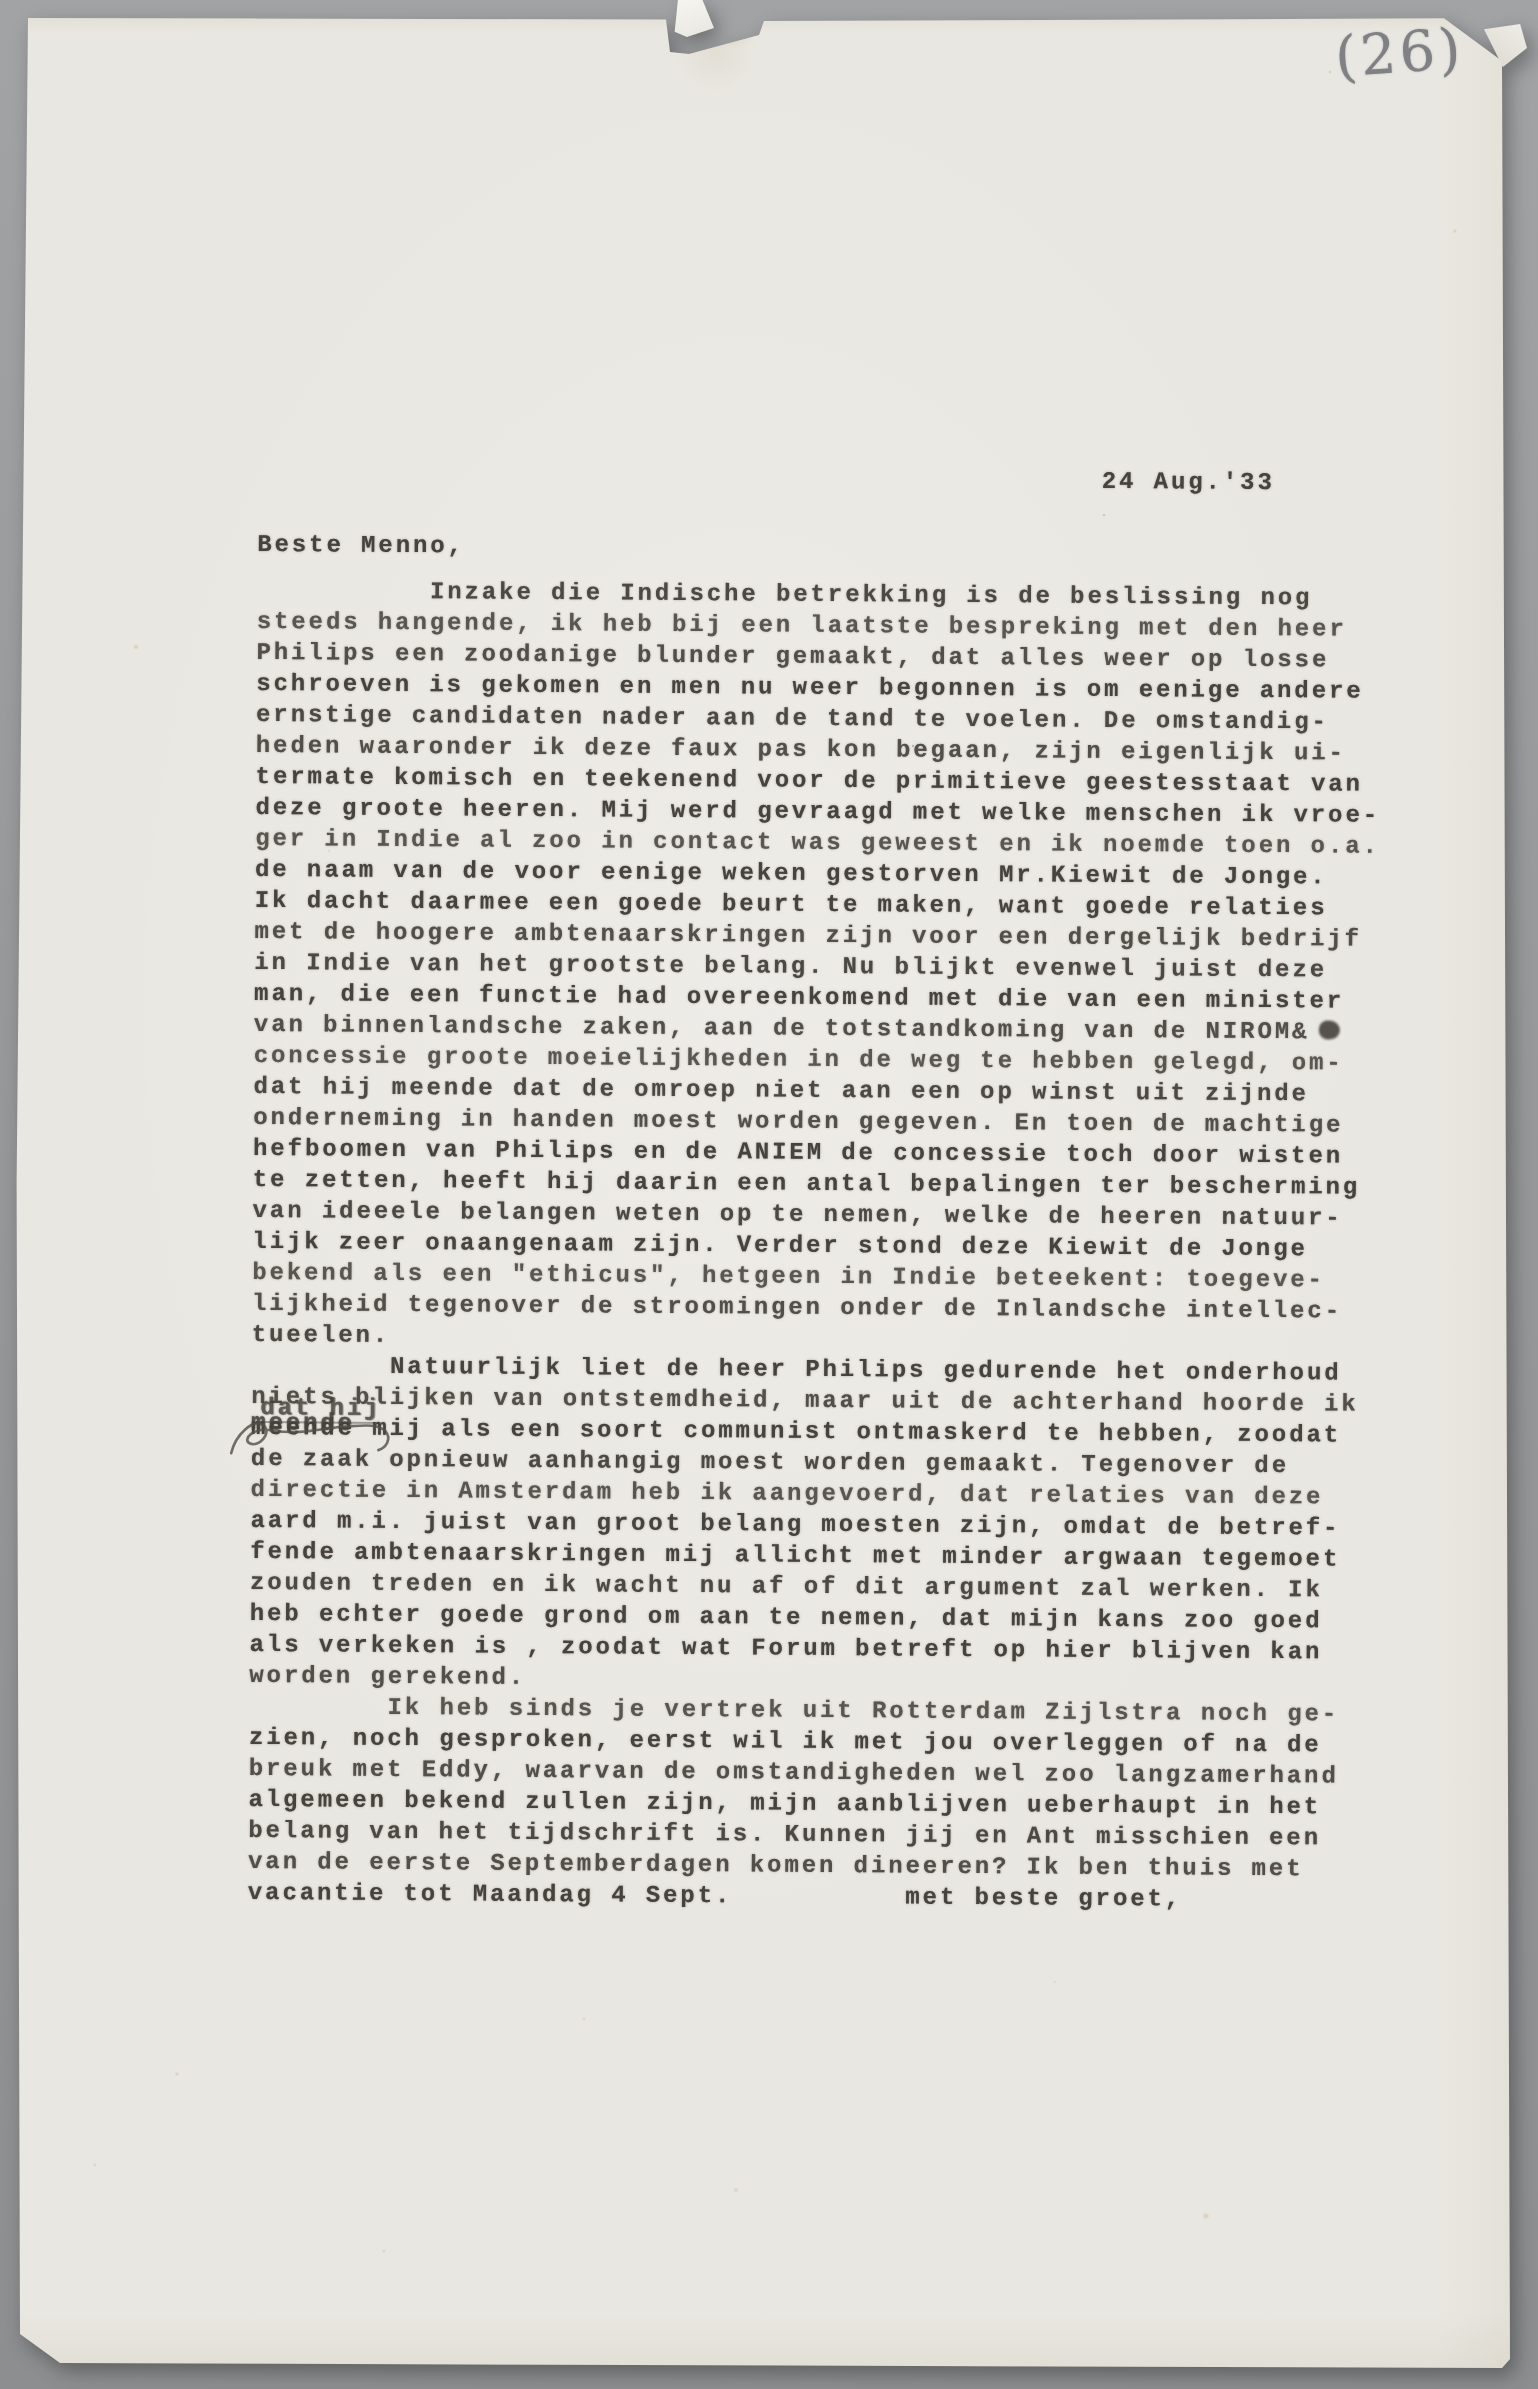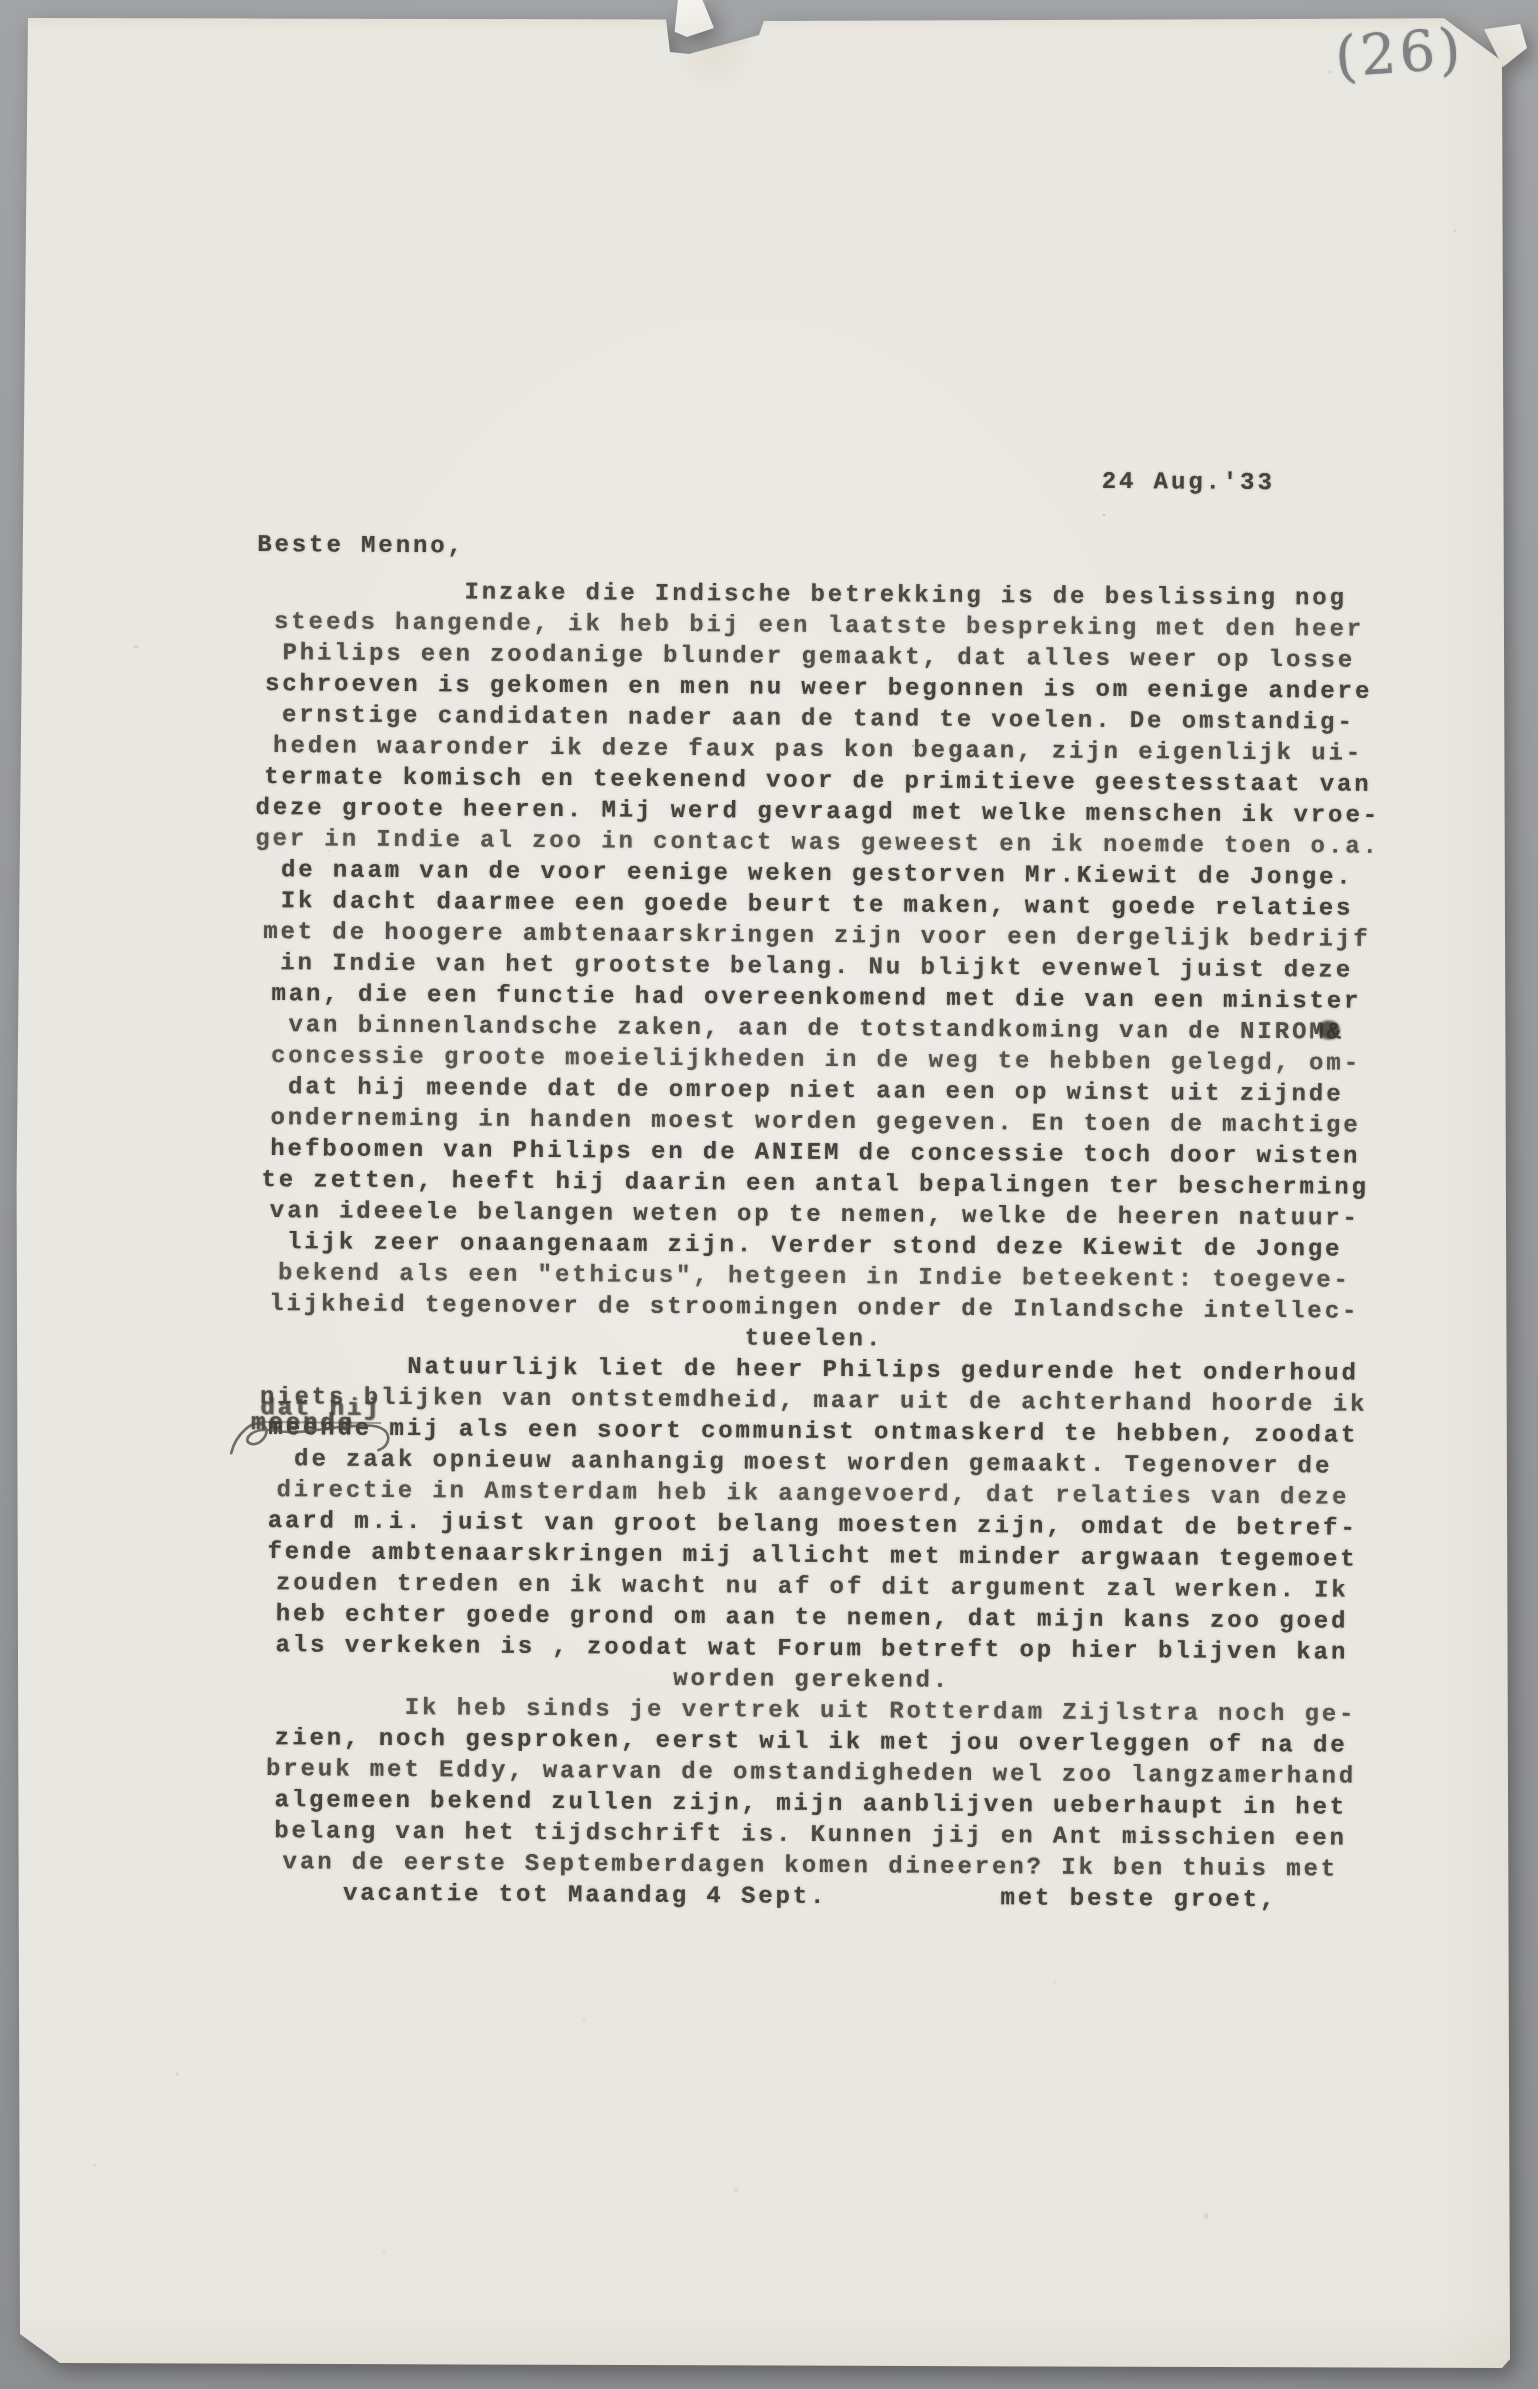--- a/index.html
+++ b/index.html
@@ -6,21 +6,20 @@
   .stage{
     position:relative;
     width:1539px;height:2389px;
     overflow:hidden;
     background:linear-gradient(180deg,#a2a3a5 0%, #98999b 40%, #8d8e90 100%);
     font-family:"Liberation Mono","DejaVu Sans Mono",monospace;
   }
   .paper-wrap{
     position:absolute;inset:0;
     filter:drop-shadow(6px 8.3px 9.5px rgba(0,0,0,0.32));
-    text-align:center;
   }
   .paper{
     position:absolute;inset:0;
     background:
       radial-gradient(circle 4.1px at 136px 647px, rgba(185,148,82,.38), transparent 70%),
       radial-gradient(circle 2.4px at 1104px 515px, rgba(140,140,60,.55), transparent 70%),
       radial-gradient(circle 2.4px at 913px 746px, rgba(100,98,50,.6), transparent 70%),
       radial-gradient(circle 3.5px at 1455px 231px, rgba(185,150,85,.30), transparent 70%),
       radial-gradient(circle 3px at 1330px 72px, rgba(180,150,90,.35), transparent 70%),
       radial-gradient(circle 3.5px at 177px 2074px, rgba(185,150,85,.32), transparent 70%),

